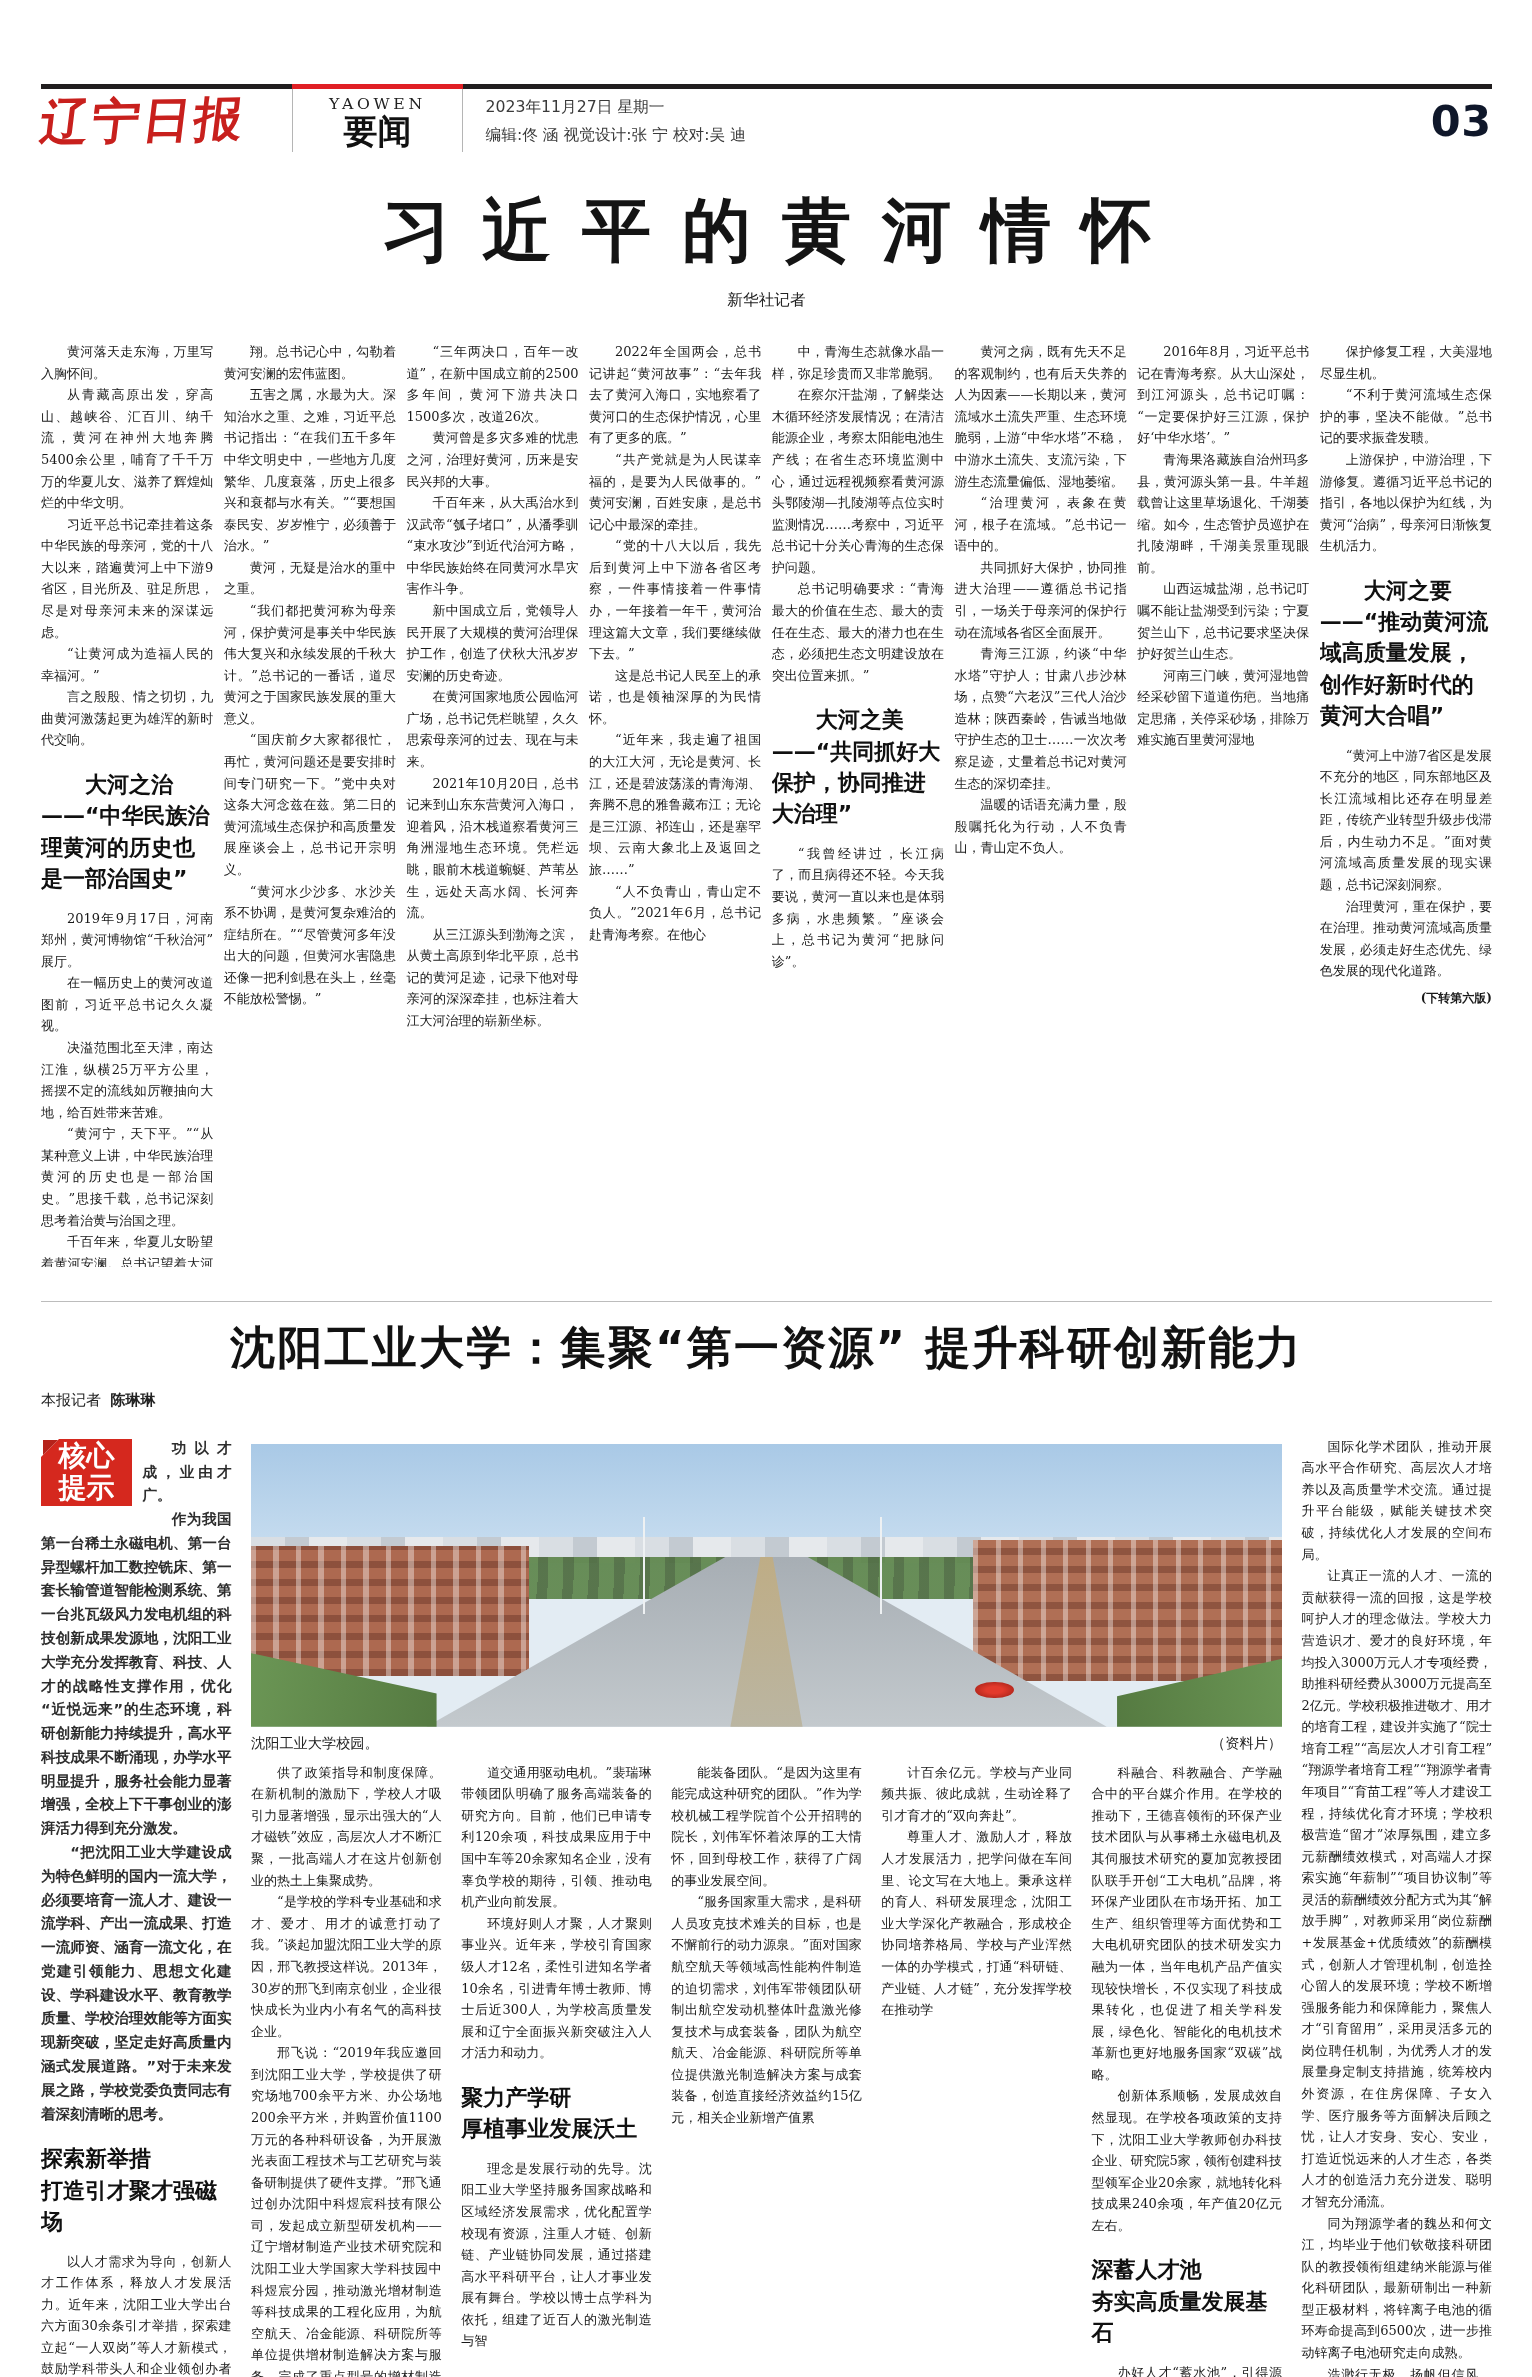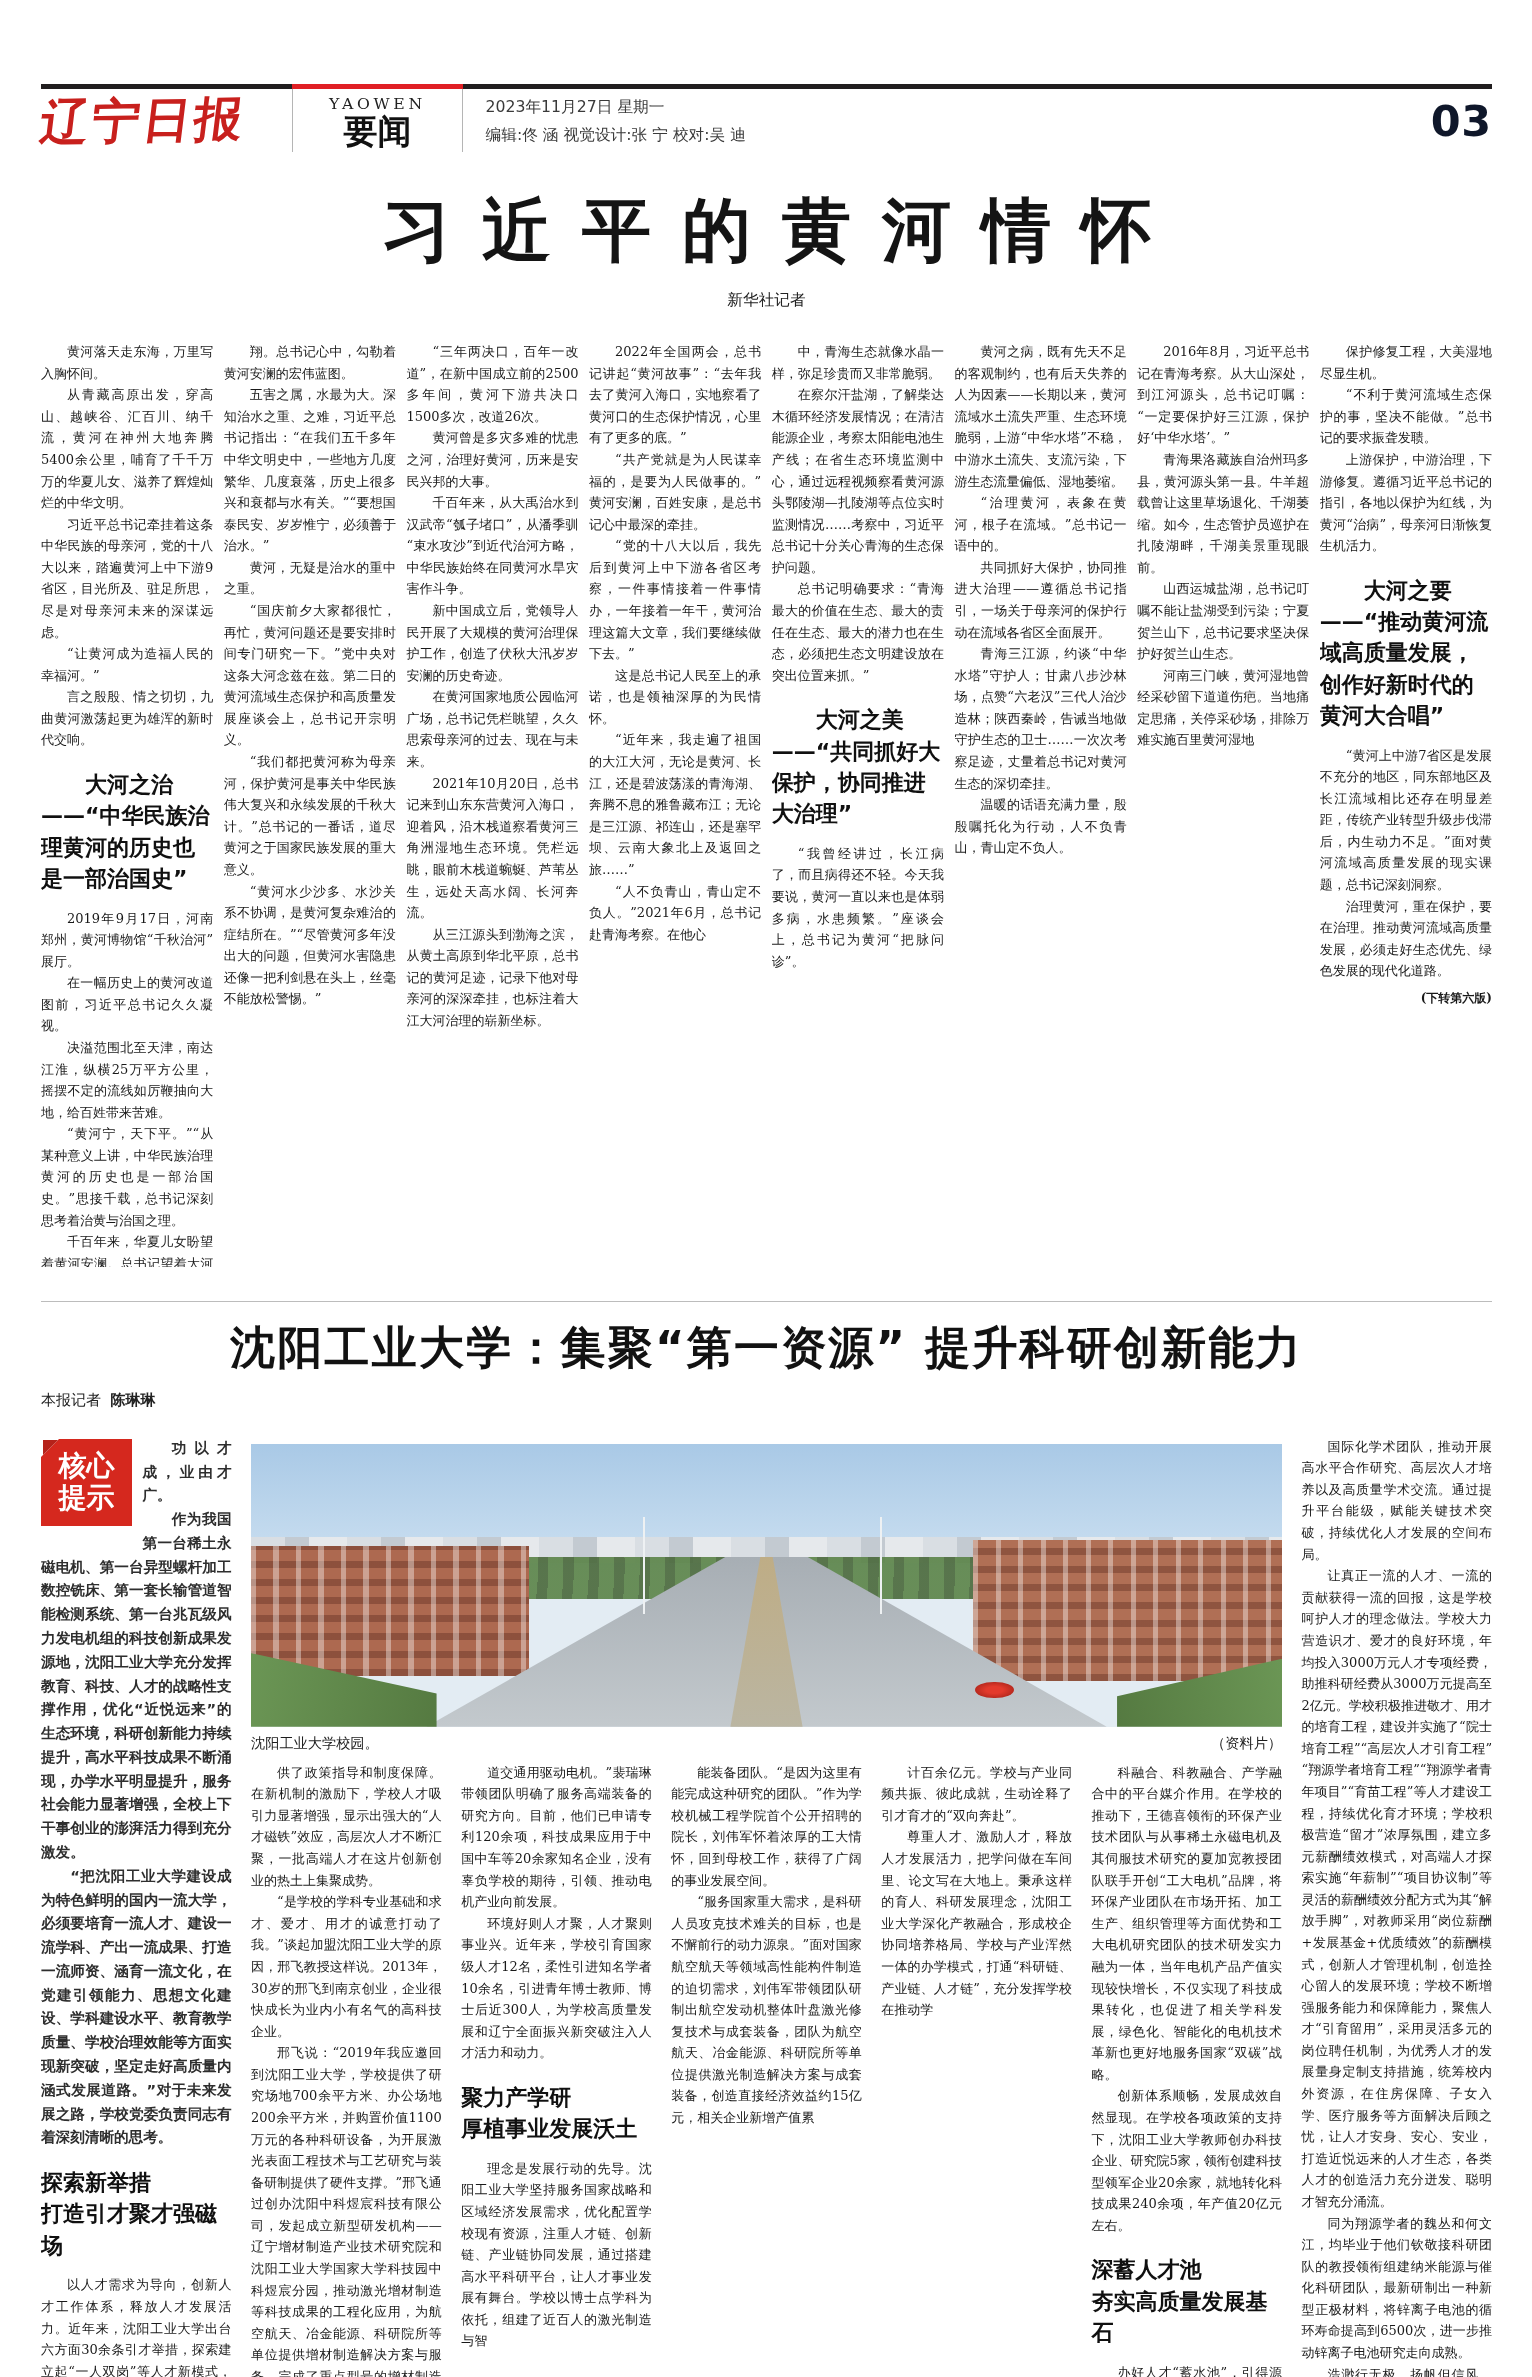--- a/index.html
+++ b/index.html
@@ -42,21 +42,21 @@
   .a2{margin-top:34px;border-top:0.7px solid #bcbcbc;padding-top:19.5px;}
   .a2-title{text-align:center;font-family:"DejaVu Sans","Liberation Sans",sans-serif;
             font-weight:bold;font-size:45px;color:#121212;letter-spacing:2.2px;line-height:1.15;}
   .a2-byline{font-size:15px;color:#222;margin-top:18px;}
   .a2-byline b{font-family:"DejaVu Sans","Liberation Sans",sans-serif;}
   .a2-body{position:relative;margin-top:25.4px;display:flex;gap:19.5px;height:944px;overflow:hidden;}
   .a2-body .col{flex:1;min-width:0;font-size:13px;line-height:1.66;text-align:justify;overflow:hidden;}
   .a2-body .lead{font-family:"DejaVu Sans","Liberation Sans",sans-serif;font-weight:bold;
                  font-size:14.6px;line-height:1.63;color:#2e2e2e;}
   .a2-body .sub{text-indent:0;}
-  .badge{float:left;width:91px;height:87px;background:#d5281e;color:#fff;margin:3px 10.5px 6px 0;
+  .badge{float:left;width:91px;height:67px;background:#d5281e;color:#fff;margin:3px 10.5px 6px 0;
          position:relative;display:flex;flex-direction:column;align-items:center;justify-content:center;
          font-family:"DejaVu Sans","Liberation Sans",sans-serif;font-weight:bold;font-size:28px;line-height:1.15;}
   .badge::before{content:"";position:absolute;left:0;top:0;border-top:18px solid #ffffff;
                  border-right:18px solid transparent;}
   .badge::after{content:"";position:absolute;left:1.5px;top:1.5px;border-top:15px solid #d5281e;
                 border-right:15px solid transparent;filter:brightness(.85);}
   .spacer{height:326px;}
 
   
   .photo-wrap{position:absolute;left:210px;top:8px;width:1031px;height:320px;}
@@ -132,22 +132,22 @@
             <p data-interactable="false">2019年9月17日，河南郑州，黄河博物馆“千秋治河”展厅。</p>
             <p data-interactable="false">在一幅历史上的黄河改道图前，习近平总书记久久凝视。</p>
             <p data-interactable="false">决溢范围北至天津，南达江淮，纵横25万平方公里，摇摆不定的流线如厉鞭抽向大地，给百姓带来苦难。</p>
             <p data-interactable="false">“黄河宁，天下平。”“从某种意义上讲，中华民族治理黄河的历史也是一部治国史。”思接千载，总书记深刻思考着治黄与治国之理。</p>
             <p data-interactable="false">千百年来，华夏儿女盼望着黄河安澜。总书记望着大河奔涌，期待两岸芦荡摇曳、水清鱼跃鸟</p>
           </div>
           <div class="col" data-interactable="false">
             <p data-interactable="false">翔。总书记心中，勾勒着黄河安澜的宏伟蓝图。</p>
             <p data-interactable="false">五害之属，水最为大。深知治水之重、之难，习近平总书记指出：“在我们五千多年中华文明史中，一些地方几度繁华、几度衰落，历史上很多兴和衰都与水有关。”“要想国泰民安、岁岁惟宁，必须善于治水。”</p>
             <p data-interactable="false">黄河，无疑是治水的重中之重。</p>
+            <p data-interactable="false">“我们都把黄河称为母亲河，保护黄河是事关中华民族伟大复兴和永续发展的千秋大计。”总书记的一番话，道尽黄河之于国家民族发展的重大意义。</p>
             <p data-interactable="false">“国庆前夕大家都很忙，再忙，黄河问题还是要安排时间专门研究一下。”党中央对这条大河念兹在兹。第二日的黄河流域生态保护和高质量发展座谈会上，总书记开宗明义。</p>
-            <p data-interactable="false">“我们都把黄河称为母亲河，保护黄河是事关中华民族伟大复兴和永续发展的千秋大计。”总书记的一番话，道尽黄河之于国家民族发展的重大意义。</p>
             <p data-interactable="false">“黄河水少沙多、水沙关系不协调，是黄河复杂难治的症结所在。”“尽管黄河多年没出大的问题，但黄河水害隐患还像一把利剑悬在头上，丝毫不能放松警惕。”</p>
           </div>
           <div class="col" data-interactable="false">
             <p data-interactable="false">“三年两决口，百年一改道”，在新中国成立前的2500多年间，黄河下游共决口1500多次，改道26次。</p>
             <p data-interactable="false">黄河曾是多灾多难的忧患之河，治理好黄河，历来是安民兴邦的大事。</p>
             <p data-interactable="false">千百年来，从大禹治水到汉武帝“瓠子堵口”，从潘季驯“束水攻沙”到近代治河方略，中华民族始终在同黄河水旱灾害作斗争。</p>
             <p data-interactable="false">新中国成立后，党领导人民开展了大规模的黄河治理保护工作，创造了伏秋大汛岁岁安澜的历史奇迹。</p>
             <p data-interactable="false">在黄河国家地质公园临河广场，总书记凭栏眺望，久久思索母亲河的过去、现在与未来。</p>
             <p data-interactable="false">2021年10月20日，总书记来到山东东营黄河入海口，迎着风，沿木栈道察看黄河三角洲湿地生态环境。凭栏远眺，眼前木栈道蜿蜒、芦苇丛生，远处天高水阔、长河奔流。</p>
             <p data-interactable="false">从三江源头到渤海之滨，从黄土高原到华北平原，总书记的黄河足迹，记录下他对母亲河的深深牵挂，也标注着大江大河治理的崭新坐标。</p>

